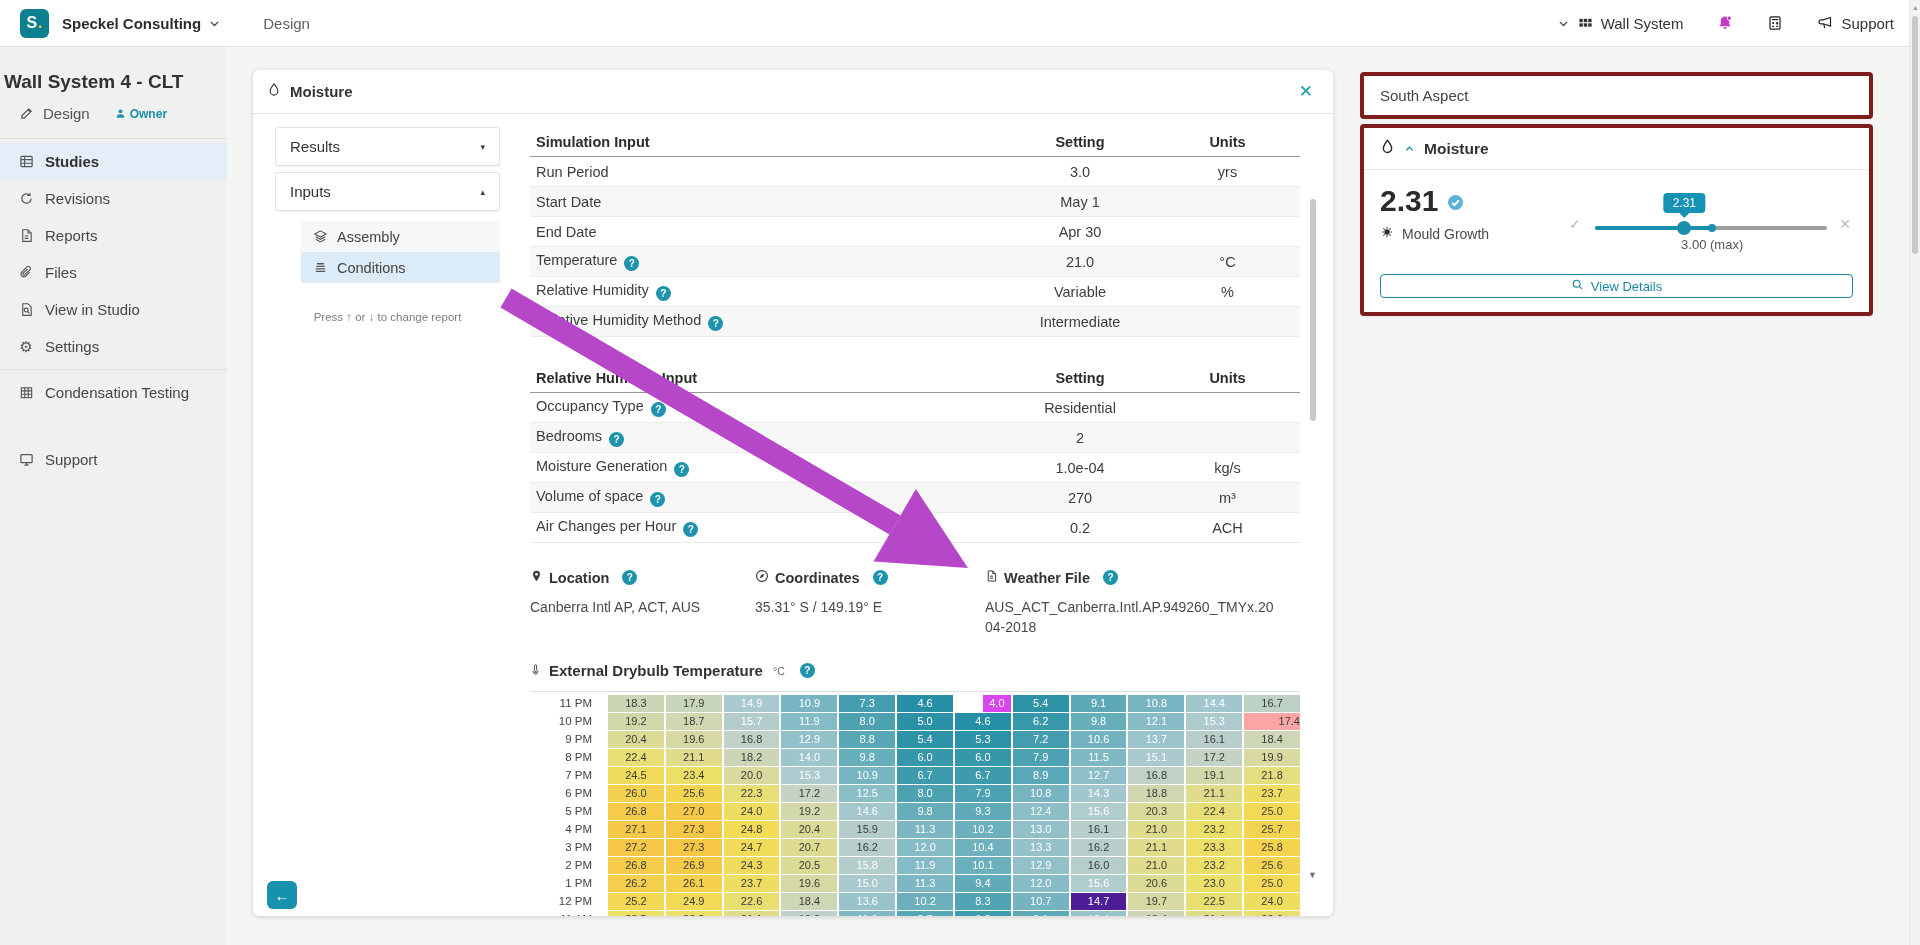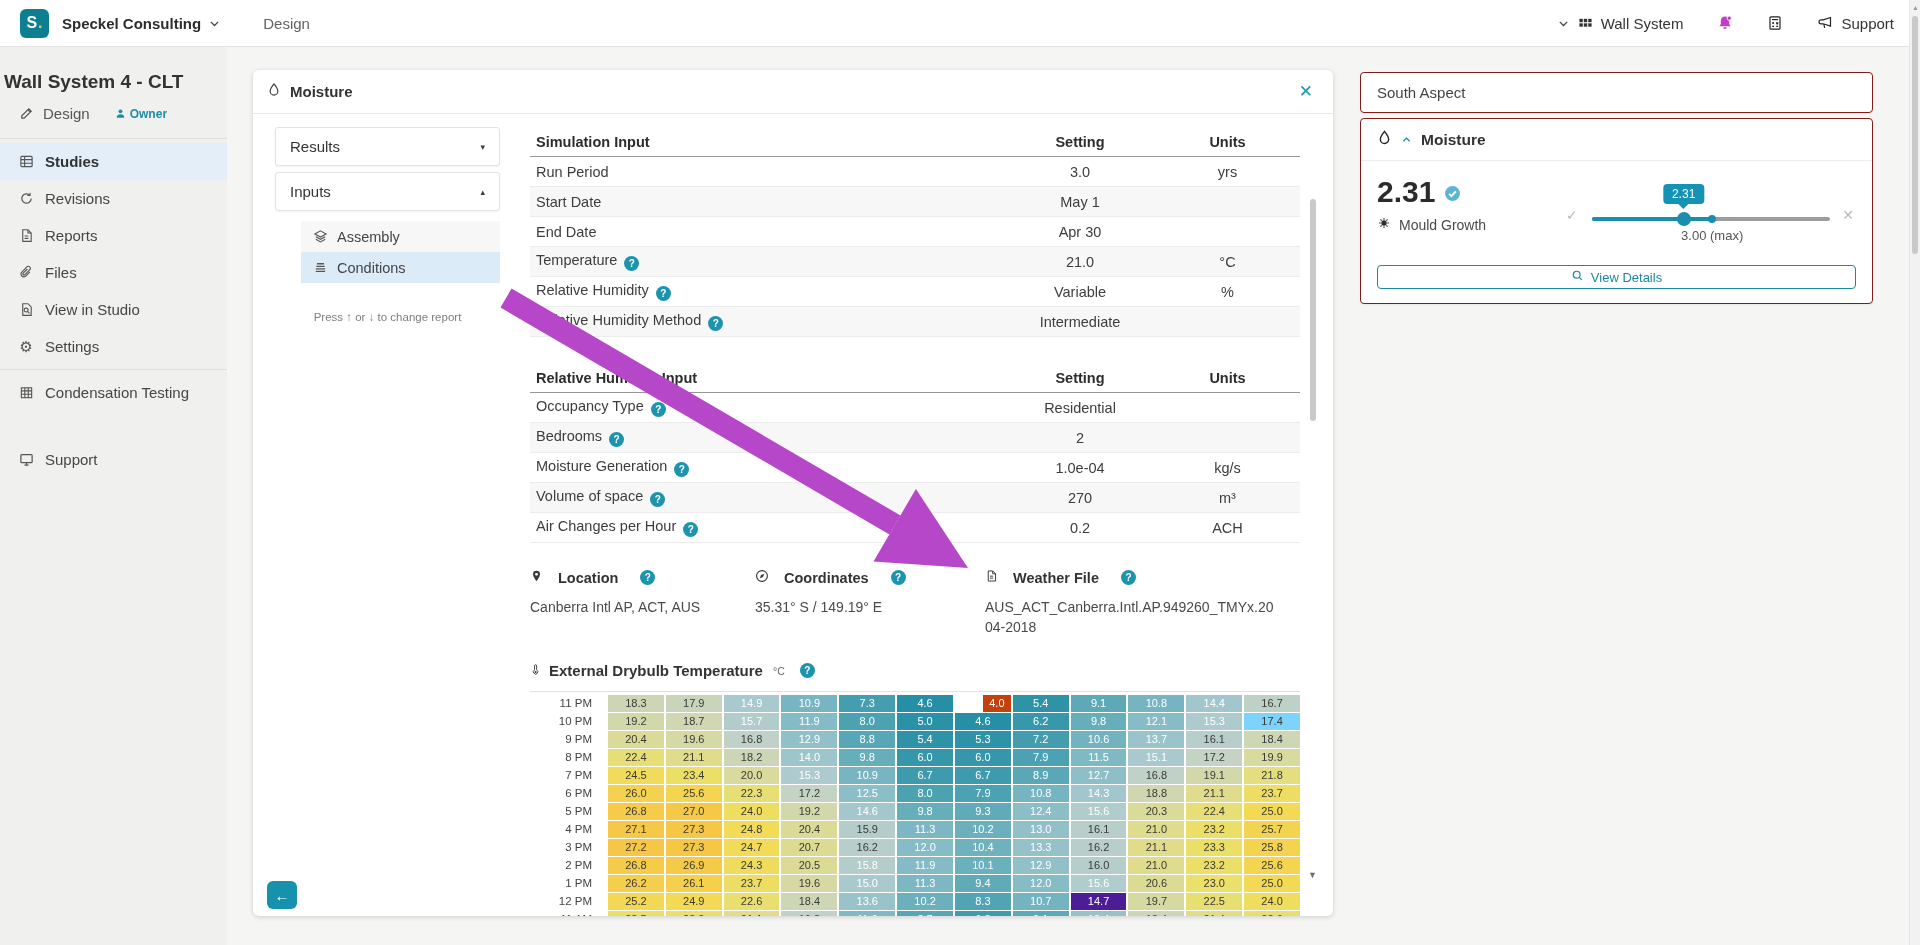--- a/index.html
+++ b/index.html
@@ -54,36 +54,36 @@
 
   .trow{display:grid;grid-template-columns:1fr 150px 145px;align-items:center;min-height:30px;border-bottom:1px solid #ececec;font-size:14.5px;color:#3d3d3d;padding-left:6px}
   .trow.thead{font-weight:700;color:#2c2c2c;border-bottom:1px solid #969696}
   .trow.alt{background:#f7f7f7}
   .tsetting,.tunits{text-align:center}
   .dtable2{margin-top:26px}
   .help{display:inline-flex;width:15px;height:15px;border-radius:50%;background:#1d93ae;color:#fff;font-size:10px;font-weight:700;align-items:center;justify-content:center;margin-left:7px;vertical-align:-2px;cursor:pointer}
 
   .loc-row{display:flex;margin-top:26px}
   .loc-col1{width:225px}.loc-col2{width:230px}.loc-col3{width:315px}
-  .loc-head{display:flex;align-items:center;gap:15px;font-weight:700;font-size:14.5px;color:#333}
+  .loc-head{display:flex;align-items:center;gap:6px;font-weight:700;font-size:14.5px;color:#333}
   .loc-val{margin-top:11px;font-size:14px;color:#4a4a4a;line-height:1.45;padding-right:22px;word-break:break-all}
 
   .hm-head{display:flex;align-items:center;gap:8px;margin-top:24px;font-weight:700;font-size:15px;color:#333}
   .hm-unit{font-size:10.5px;color:#666;font-weight:400;margin-left:2px}
   .heatmap{margin-top:11px;border-top:1px solid #e0e0e0;padding-top:3px;display:grid;grid-template-columns:76px repeat(12,1fr);column-gap:2px;row-gap:1px}
   .hm-label{font-size:11.5px;color:#444;text-align:right;padding-right:14px;line-height:17px}
   .hm-cell{height:17px;line-height:17px;text-align:center;font-size:11px}
 
   .back-btn{position:absolute;left:14px;bottom:7px;width:30px;height:28px;background:#1692ac;border-radius:6px;color:#fff;display:flex;align-items:center;justify-content:center;font-size:15px;cursor:pointer}
   .modal-scroll{position:absolute;right:17px;top:85px;width:6px;height:222px;background:#c9c9c9;border-radius:3px;cursor:pointer}
   .scroll-down{position:absolute;right:16px;bottom:36px;color:#6e6e6e;font-size:9px;cursor:pointer}
 
   
   .right-panel{position:absolute;left:1133px;top:25px;width:513px}
-  .card{background:#fff;border:1px solid #7f1d1d;border-radius:4px;box-shadow:0 1px 2px rgba(0,0,0,.05)}
+  .card{background:#fff;border:4px solid #7f1d1d;border-radius:4px;box-shadow:0 1px 2px rgba(0,0,0,.05)}
   .card.aspect{padding:11px 16px;font-size:15px;color:#444}
   .card.moisture{margin-top:5px}
   .m-head{display:flex;align-items:center;gap:9px;padding:10px 16px;border-bottom:1px solid #ececec;font-size:15.5px;font-weight:600;color:#333}
   .m-chev svg{width:11px;height:11px;stroke:#1b8ea9;fill:none;stroke-width:2}
   .m-body{display:flex;padding:16px 16px 8px}
   .m-left{width:185px;flex:none}
   .big-val{font-size:30px;font-weight:700;color:#2b2b2b;display:flex;align-items:flex-start;gap:9px;line-height:1}
   .metric{display:flex;align-items:center;gap:8px;font-size:14px;color:#4a4a4a;margin-top:9px}
   .m-right{flex:1;position:relative;height:78px}
   .track{position:absolute;left:30px;right:26px;top:40px;height:4px;background:#9c9c9c;border-radius:2px;cursor:pointer}
@@ -426,39 +426,39 @@
             <span class="help">?</span>
           </div>
           <div class="heatmap" id="heatmap">
               <div class="hm-label">11 PM</div>
               <div class="hm-cell" style="background: rgb(204, 214, 182); color: rgb(58, 58, 58);">18.3</div>
               <div class="hm-cell" style="background: rgb(201, 213, 187); color: rgb(58, 58, 58);">17.9</div>
               <div class="hm-cell" style="background: rgb(168, 201, 207); color: rgb(255, 255, 255);">14.9</div>
               <div class="hm-cell" style="background: rgb(118, 181, 193); color: rgb(255, 255, 255);">10.9</div>
               <div class="hm-cell" style="background: rgb(69, 158, 175); color: rgb(255, 255, 255);">7.3</div>
               <div class="hm-cell" style="background: rgb(38, 142, 165); color: rgb(255, 255, 255);">4.6</div>
-              <div class="hm-cell" style="background: #c2410c; color: rgb(255, 255, 255); margin-left: 28px;">4.0</div>
+              <div class="hm-cell" style="background: #d946ef; color: rgb(255, 255, 255); margin-left: 28px;">4.0</div>
               <div class="hm-cell" style="background: rgb(47, 147, 168); color: rgb(255, 255, 255);">5.4</div>
               <div class="hm-cell" style="background: rgb(93, 169, 184); color: rgb(255, 255, 255);">9.1</div>
               <div class="hm-cell" style="background: rgb(117, 180, 192); color: rgb(255, 255, 255);">10.8</div>
               <div class="hm-cell" style="background: rgb(162, 198, 205); color: rgb(255, 255, 255);">14.4</div>
               <div class="hm-cell" style="background: rgb(190, 209, 199); color: rgb(58, 58, 58);">16.7</div>
               <div class="hm-label">10 PM</div>
               <div class="hm-cell" style="background: rgb(211, 216, 170); color: rgb(58, 58, 58);">19.2</div>
               <div class="hm-cell" style="background: rgb(208, 215, 177); color: rgb(58, 58, 58);">18.7</div>
               <div class="hm-cell" style="background: rgb(178, 204, 204); color: rgb(255, 255, 255);">15.7</div>
               <div class="hm-cell" style="background: rgb(133, 187, 198); color: rgb(255, 255, 255);">11.9</div>
               <div class="hm-cell" style="background: rgb(77, 162, 178); color: rgb(255, 255, 255);">8.0</div>
               <div class="hm-cell" style="background: rgb(43, 145, 167); color: rgb(255, 255, 255);">5.0</div>
               <div class="hm-cell" style="background: rgb(38, 142, 165); color: rgb(255, 255, 255);">4.6</div>
               <div class="hm-cell" style="background: rgb(56, 152, 171); color: rgb(255, 255, 255);">6.2</div>
               <div class="hm-cell" style="background: rgb(103, 174, 187); color: rgb(255, 255, 255);">9.8</div>
               <div class="hm-cell" style="background: rgb(135, 188, 198); color: rgb(255, 255, 255);">12.1</div>
               <div class="hm-cell" style="background: rgb(173, 202, 206); color: rgb(255, 255, 255);">15.3</div>
-              <div class="hm-cell" style="background: #7dd3fc; color: rgb(58, 58, 58);">17.4</div>
+              <div class="hm-cell" style="background: #fca5a5; color: rgb(58, 58, 58); text-align: right;">17.4</div>
               <div class="hm-label">9 PM</div>
               <div class="hm-cell" style="background: rgb(219, 219, 151); color: rgb(58, 58, 58);">20.4</div>
               <div class="hm-cell" style="background: rgb(214, 217, 163); color: rgb(58, 58, 58);">19.6</div>
               <div class="hm-cell" style="background: rgb(192, 209, 199); color: rgb(58, 58, 58);">16.8</div>
               <div class="hm-cell" style="background: rgb(145, 192, 201); color: rgb(255, 255, 255);">12.9</div>
               <div class="hm-cell" style="background: rgb(88, 167, 182); color: rgb(255, 255, 255);">8.8</div>
               <div class="hm-cell" style="background: rgb(47, 147, 168); color: rgb(255, 255, 255);">5.4</div>
               <div class="hm-cell" style="background: rgb(46, 146, 168); color: rgb(255, 255, 255);">5.3</div>
               <div class="hm-cell" style="background: rgb(68, 157, 175); color: rgb(255, 255, 255);">7.2</div>
               <div class="hm-cell" style="background: rgb(114, 179, 191); color: rgb(255, 255, 255);">10.6</div>

